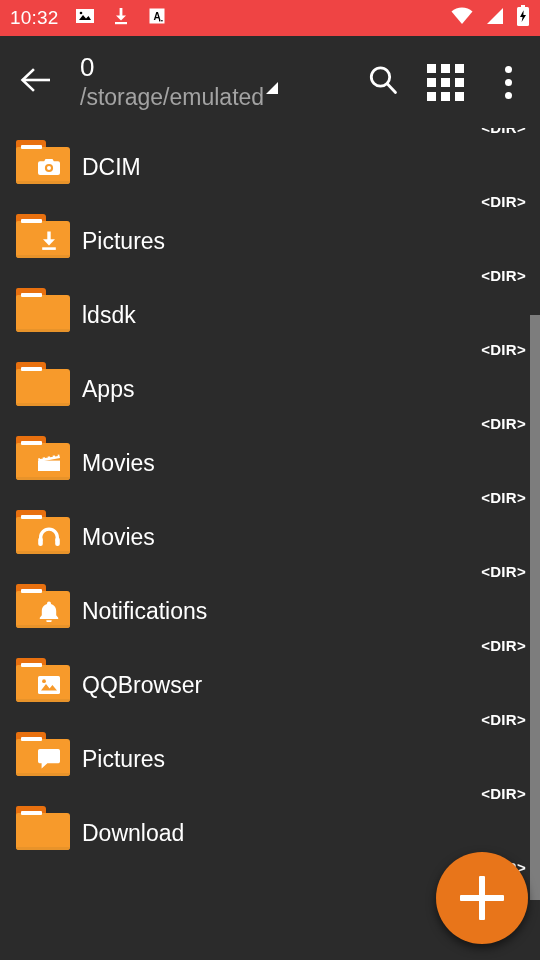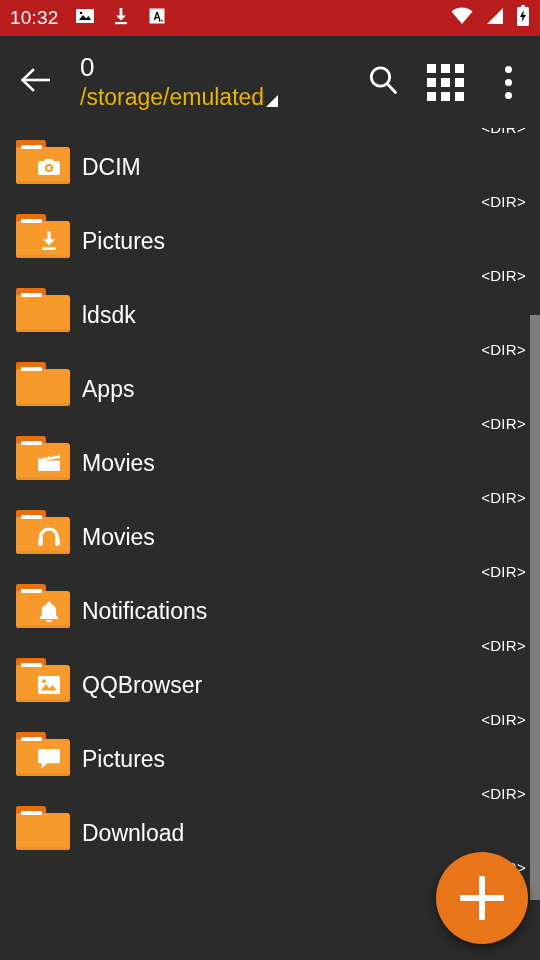--- a/index.html
+++ b/index.html
@@ -7,36 +7,36 @@
     width:540px; height:960px;
     background:#000;
     font-family:"Liberation Sans", sans-serif;
     overflow:hidden;
   }
   #app { position:relative; width:540px; height:960px; background:#2b2b2b; overflow:hidden; }
 
   
   .statusbar{
     position:absolute; top:0; left:0; width:540px; height:36px;
-    background:#b91c1c; display:flex; align-items:center; padding:0 10px;
+    background:#ef4444; display:flex; align-items:center; padding:0 10px;
   }
   .sb-time{ color:#fff; font-size:19px; letter-spacing:.2px; margin-right:16px; }
   .sb-left{ display:flex; align-items:center; gap:16px; }
   .sb-right{ margin-left:auto; display:flex; align-items:center; gap:11px; }
   .sb-ico{ display:block; }
 
   
   .toolbar{
     position:absolute; top:36px; left:0; width:540px; height:92px;
     background:#2b2b2b; display:flex; align-items:center; z-index:6;
   }
   .tb-back{ width:72px; height:92px; display:flex; align-items:center; justify-content:center; }
   .tb-titles{ flex:1; display:flex; flex-direction:column; justify-content:center; padding-left:8px; }
   .tb-title{ color:#fff; font-size:26px; line-height:30px; }
-  .tb-sub{ color:#eab308; font-size:23px; line-height:30px; display:flex; align-items:flex-end; gap:2px; }
+  .tb-sub{ color:#a3a3a3; font-size:23px; line-height:30px; display:flex; align-items:flex-start; gap:2px; }
   .tb-caret{ width:0;height:0;border-left:12px solid transparent;border-bottom:12px solid #fff; margin-bottom:5px; }
   .tb-actions{ display:flex; align-items:center; height:92px; }
   .tb-btn{ width:62px; height:92px; display:flex; align-items:center; justify-content:center; }
   .tb-btn.last{ width:64px; }
 
   .grid9{ display:grid; grid-template-columns:repeat(3,9px); grid-template-rows:repeat(3,9px); gap:5px; }
   .grid9 i{ background:#fff; display:block; width:9px; height:9px; }
   .dots{ display:flex; flex-direction:column; gap:6px; align-items:center; }
   .dots i{ width:7px;height:7px;border-radius:50%;background:#fff;display:block; }
 
@@ -47,21 +47,21 @@
   }
   .list-inner{ position:absolute; top:-54px; left:0; width:540px; }
   .row{ position:relative; height:74px; }
   .row-icon{ position:absolute; left:16px; top:10px; width:54px; height:44px; }
   .row-name{
     position:absolute; left:82px; top:0; height:74px; display:flex; align-items:center;
     color:#fff; font-size:23px; white-space:nowrap;
   }
   .row-dir{
     position:absolute; right:14px; bottom:-6px; color:#fff;
-    font-size:15px; font-weight:normal; letter-spacing:.3px;
+    font-size:15px; font-weight:bold; letter-spacing:.3px;
   }
 
   
   .folder{ position:relative; width:54px; height:44px; }
   .folder .tab{
     position:absolute; left:0; top:0; width:30px; height:11px;
     background:#e8700f; border-radius:2px 3px 0 0;
   }
   .folder .tabline{
     position:absolute; left:5px; top:5px; width:21px; height:4px; background:#fff; border-radius:1px;

